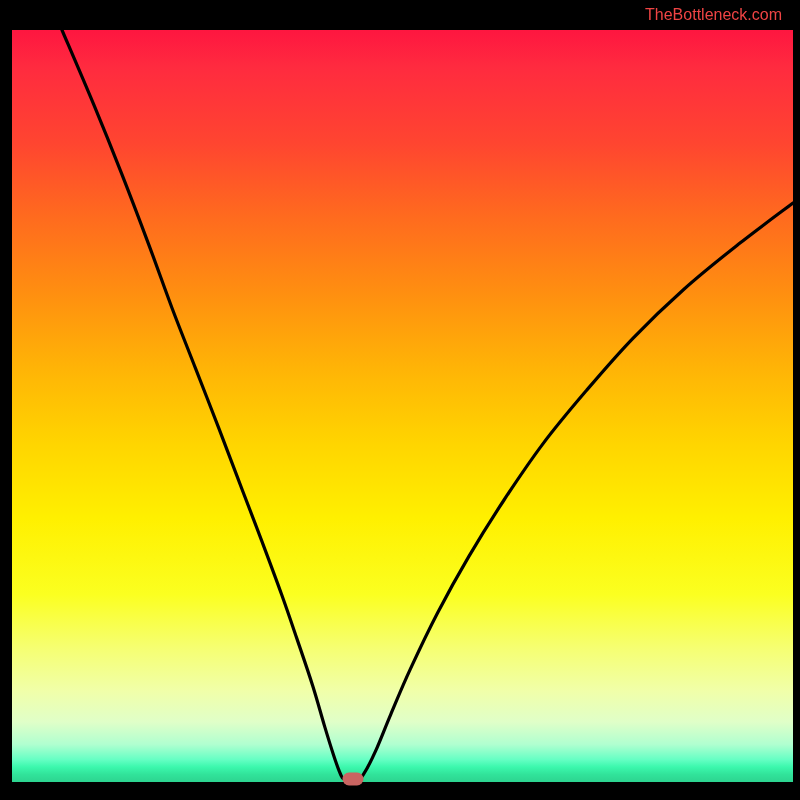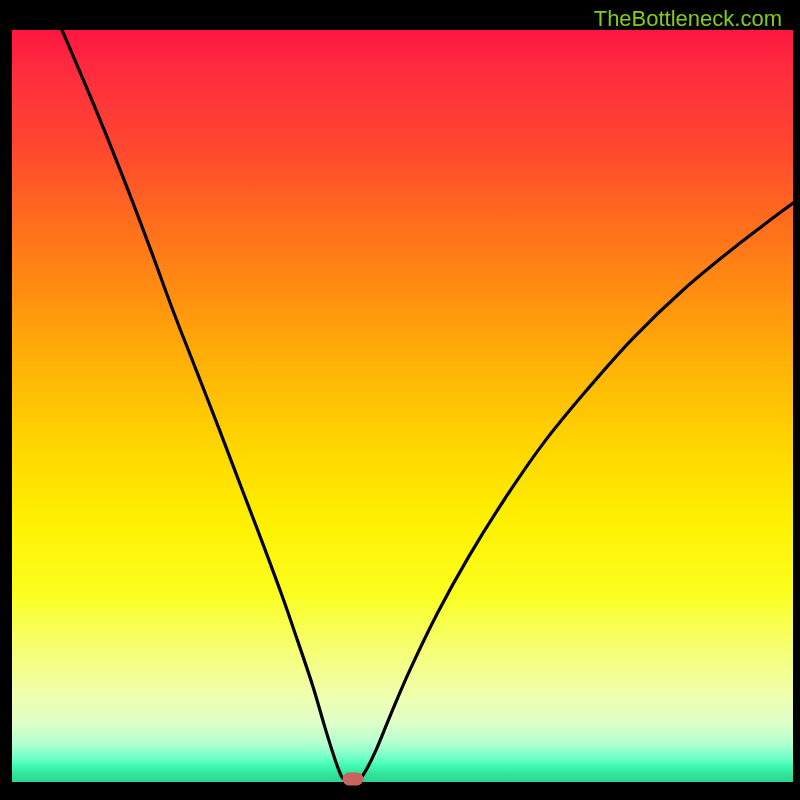--- a/index.html
+++ b/index.html
@@ -12,22 +12,22 @@
     height: 800px;
     background: #000;
     position: relative;
     font-family: Arial, sans-serif;
     overflow: hidden;
   }
   .watermark {
     position: absolute;
     top: 6px;
     right: 18px;
-    color: #84cc16;
-    font-size: 22px;
+    color: #ef4444;
+    font-size: 16px;
     font-weight: 500;
     z-index: 10;
   }
   .frame {
     position: absolute;
     left: 12px;
     top: 0px;
     width: 781px;
     height: 790px;
     background: #000;

